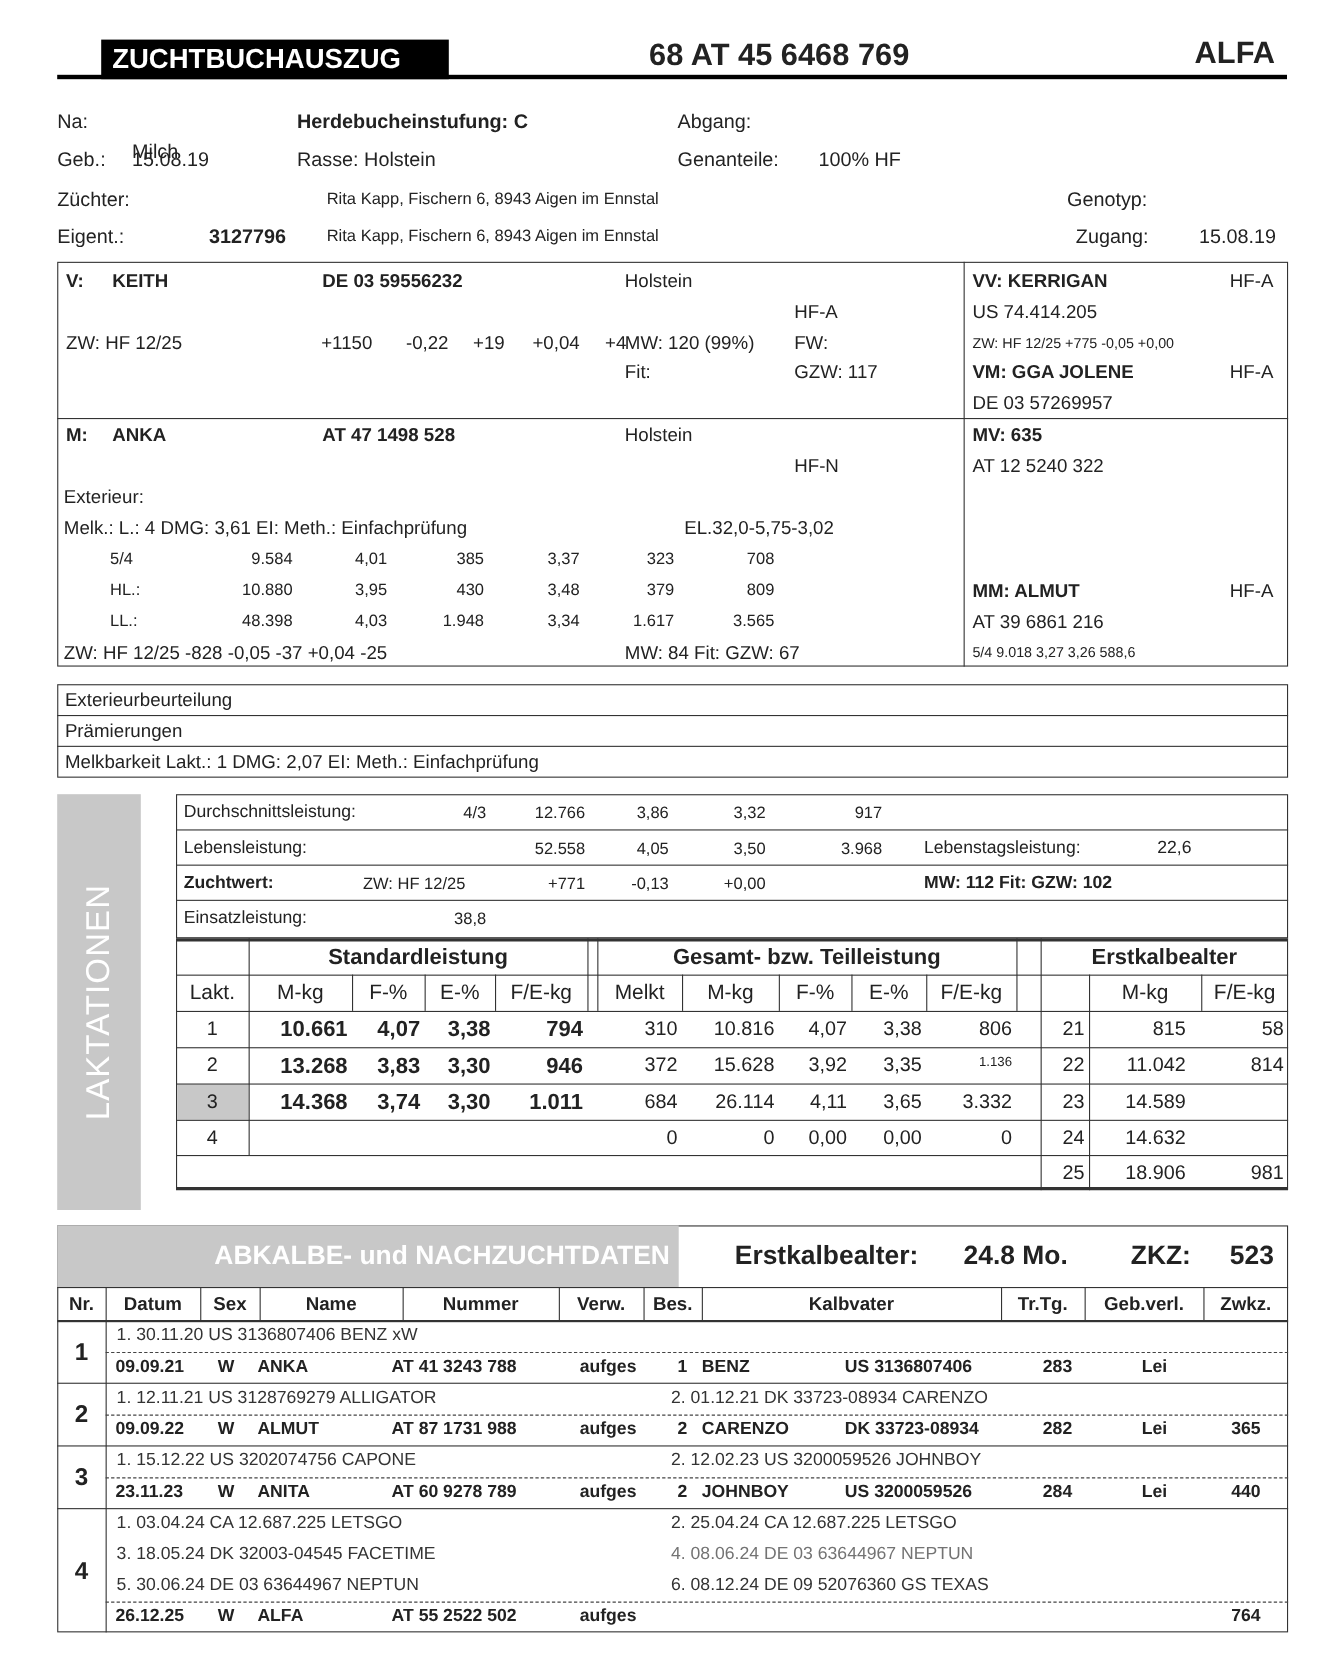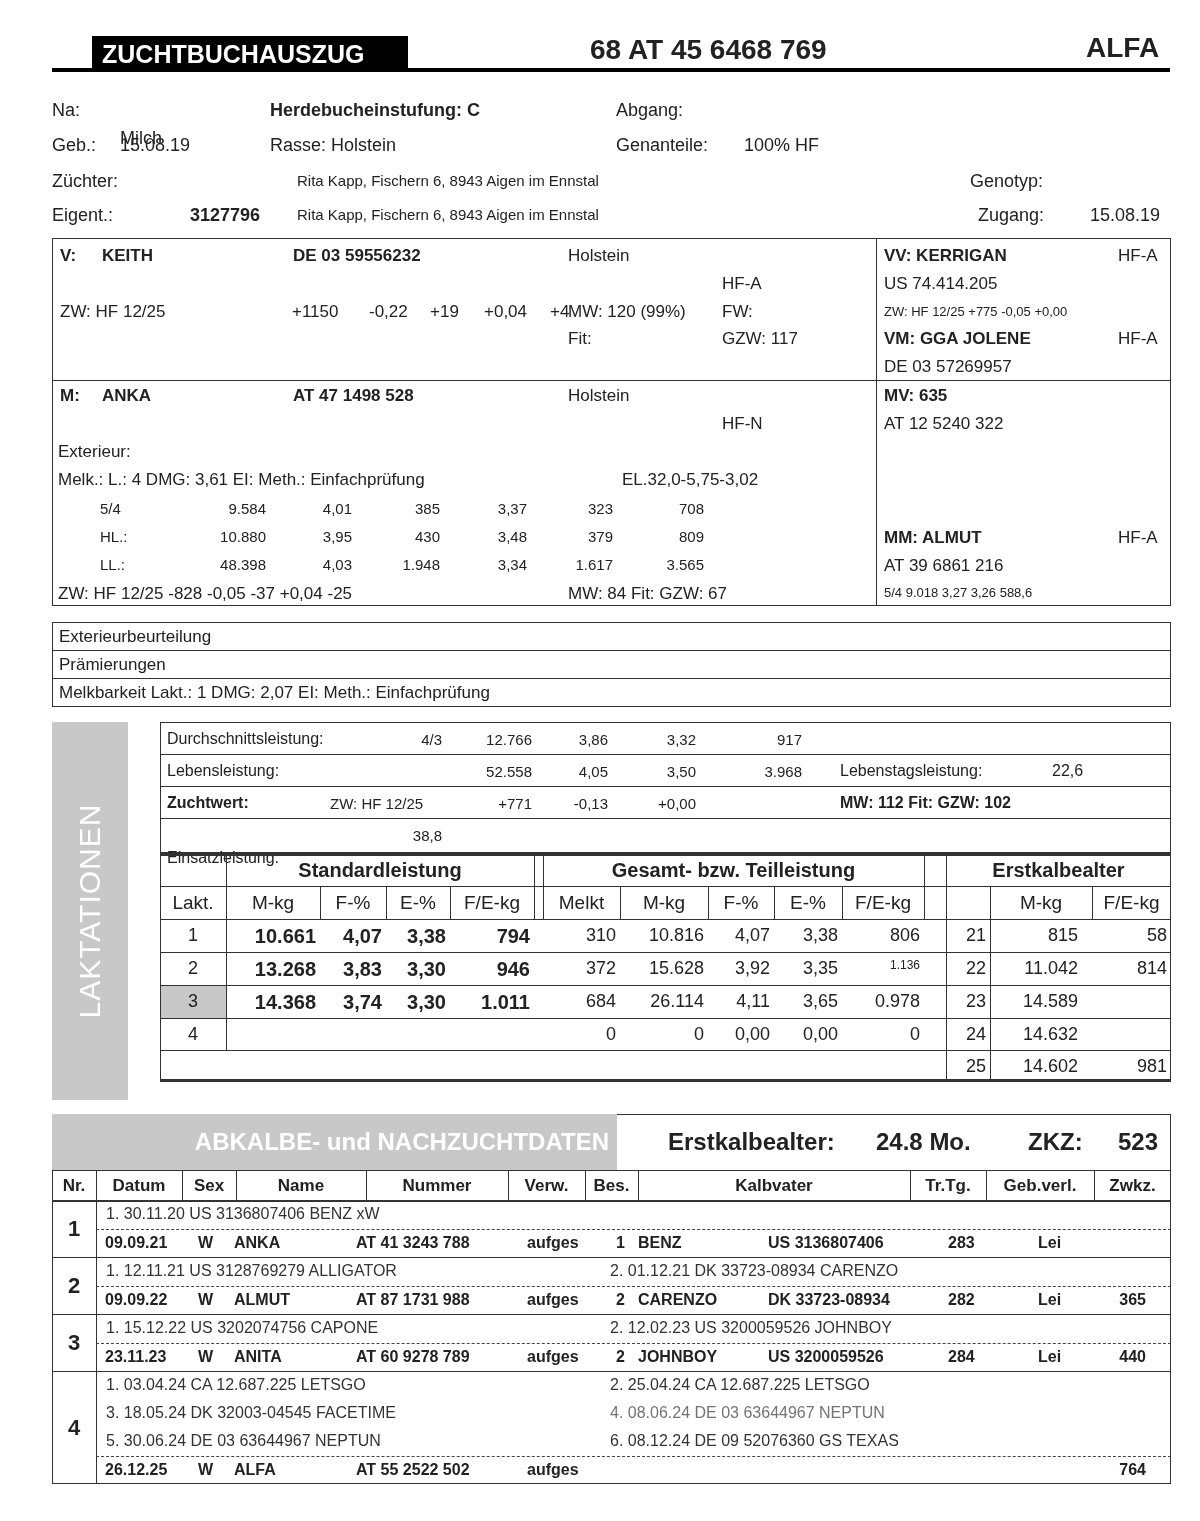--- a/index.html
+++ b/index.html
@@ -157,21 +157,21 @@
 <div class="abs f16" style="left:840px;top:762px;">Lebenstagsleistung:</div>
 <div class="abs f16" style="left:1052px;top:762px;">22,6</div>
 
 <div class="abs f16 b" style="left:167px;top:794px;">Zuchtwert:</div>
 <div class="abs f15" style="left:330px;top:795px;">ZW: HF  12/25</div>
 <div class="abs f15 r" style="left:470px;top:795px;width:62px;">+771</div>
 <div class="abs f15 r" style="left:560px;top:795px;width:48px;">-0,13</div>
 <div class="abs f15 r" style="left:640px;top:795px;width:56px;">+0,00</div>
 <div class="abs f16 b" style="left:840px;top:794px;">MW: 112  Fit:   GZW: 102</div>
 
-<div class="abs f16" style="left:167px;top:826px;margin-top:23px;">Einsatzleistung:</div>
+<div class="abs f16" style="left:167px;top:826px;">Einsatzleistung:</div>
 <div class="abs f15 r" style="left:400px;top:827px;width:42px;">38,8</div>
 
 <div class="box" style="left:160px;top:853px;width:1011px;height:229px;border-top-width:3px;border-bottom-width:3px;"></div>
 <div class="shade" style="left:161px;top:986px;width:65px;height:32px;"></div>
 
 <div class="hline" style="left:160px;top:886px;width:1011px;"></div>
 <div class="hline" style="left:160px;top:919px;width:1011px;"></div>
 <div class="hline" style="left:160px;top:952px;width:1011px;"></div>
 <div class="hline" style="left:160px;top:985px;width:1011px;"></div>
 <div class="hline" style="left:160px;top:1018px;width:1011px;"></div>
@@ -245,21 +245,21 @@
     <div>
       <div class="abs c" style="left: 160px; top: 991px; width: 66px; font-size: 18px;">3</div>
       <div class="abs r b" style="left: 226px; top: 991px; width: 90px; font-size: 20px;">14.368</div>
       <div class="abs r b" style="left: 320px; top: 991px; width: 62px; font-size: 20px;">3,74</div>
       <div class="abs r b" style="left: 386px; top: 991px; width: 60px; font-size: 20px;">3,30</div>
       <div class="abs r b" style="left: 450px; top: 991px; width: 80px; font-size: 20px;">1.011</div>
       <div class="abs r" style="left: 543px; top: 991px; width: 73px; font-size: 18px;">684</div>
       <div class="abs r" style="left: 620px; top: 991px; width: 84px; font-size: 18px;">26.114</div>
       <div class="abs r" style="left: 708px; top: 991px; width: 62px; font-size: 18px;">4,11</div>
       <div class="abs r" style="left: 774px; top: 991px; width: 64px; font-size: 18px;">3,65</div>
-      <div class="abs r" style="left: 842px; top: 991px; width: 78px; font-size: 18px;">0.978</div>
+      <div class="abs r" style="left: 842px; top: 991px; width: 78px; font-size: 18px;">3.332</div>
       <div class="abs r" style="left: 946px; top: 991px; width: 40px; font-size: 18px;">23</div>
       <div class="abs r" style="left: 990px; top: 991px; width: 88px; font-size: 18px;">14.589</div>
       <div class="abs r" style="left: 1092px; top: 991px; width: 75px; font-size: 18px;"></div>
     </div>
     <div>
       <div class="abs c" style="left: 160px; top: 1024px; width: 66px; font-size: 18px;">4</div>
       <div class="abs r b" style="left: 226px; top: 1024px; width: 90px; font-size: 20px;"></div>
       <div class="abs r b" style="left: 320px; top: 1024px; width: 62px; font-size: 20px;"></div>
       <div class="abs r b" style="left: 386px; top: 1024px; width: 60px; font-size: 20px;"></div>
       <div class="abs r b" style="left: 450px; top: 1024px; width: 80px; font-size: 20px;"></div>
@@ -277,21 +277,21 @@
       <div class="abs r b" style="left: 226px; top: 1056px; width: 90px; font-size: 20px;"></div>
       <div class="abs r b" style="left: 320px; top: 1056px; width: 62px; font-size: 20px;"></div>
       <div class="abs r b" style="left: 386px; top: 1056px; width: 60px; font-size: 20px;"></div>
       <div class="abs r b" style="left: 450px; top: 1056px; width: 80px; font-size: 20px;"></div>
       <div class="abs r" style="left: 543px; top: 1056px; width: 73px; font-size: 18px;"></div>
       <div class="abs r" style="left: 620px; top: 1056px; width: 84px; font-size: 18px;"></div>
       <div class="abs r" style="left: 708px; top: 1056px; width: 62px; font-size: 18px;"></div>
       <div class="abs r" style="left: 774px; top: 1056px; width: 64px; font-size: 18px;"></div>
       <div class="abs r" style="left: 842px; top: 1056px; width: 78px; font-size: 18px;"></div>
       <div class="abs r" style="left: 946px; top: 1056px; width: 40px; font-size: 18px;">25</div>
-      <div class="abs r" style="left: 990px; top: 1056px; width: 88px; font-size: 18px;">14.602</div>
+      <div class="abs r" style="left: 990px; top: 1056px; width: 88px; font-size: 18px;">18.906</div>
       <div class="abs r" style="left: 1092px; top: 1056px; width: 75px; font-size: 18px;">981</div>
     </div>
   </div>
 
 <div class="box" style="left:52px;top:1114px;width:1119px;height:370px;"></div>
 <div class="abk-band">ABKALBE- und NACHZUCHTDATEN</div>
 <div class="abs b" style="left:668px;top:1128px;font-size:24px;">Erstkalbealter:</div>
 <div class="abs b" style="left:876px;top:1128px;font-size:24px;">24.8 Mo.</div>
 <div class="abs b" style="left:1028px;top:1128px;font-size:24px;">ZKZ:</div>
 <div class="abs b" style="left:1118px;top:1128px;font-size:24px;">523</div>

